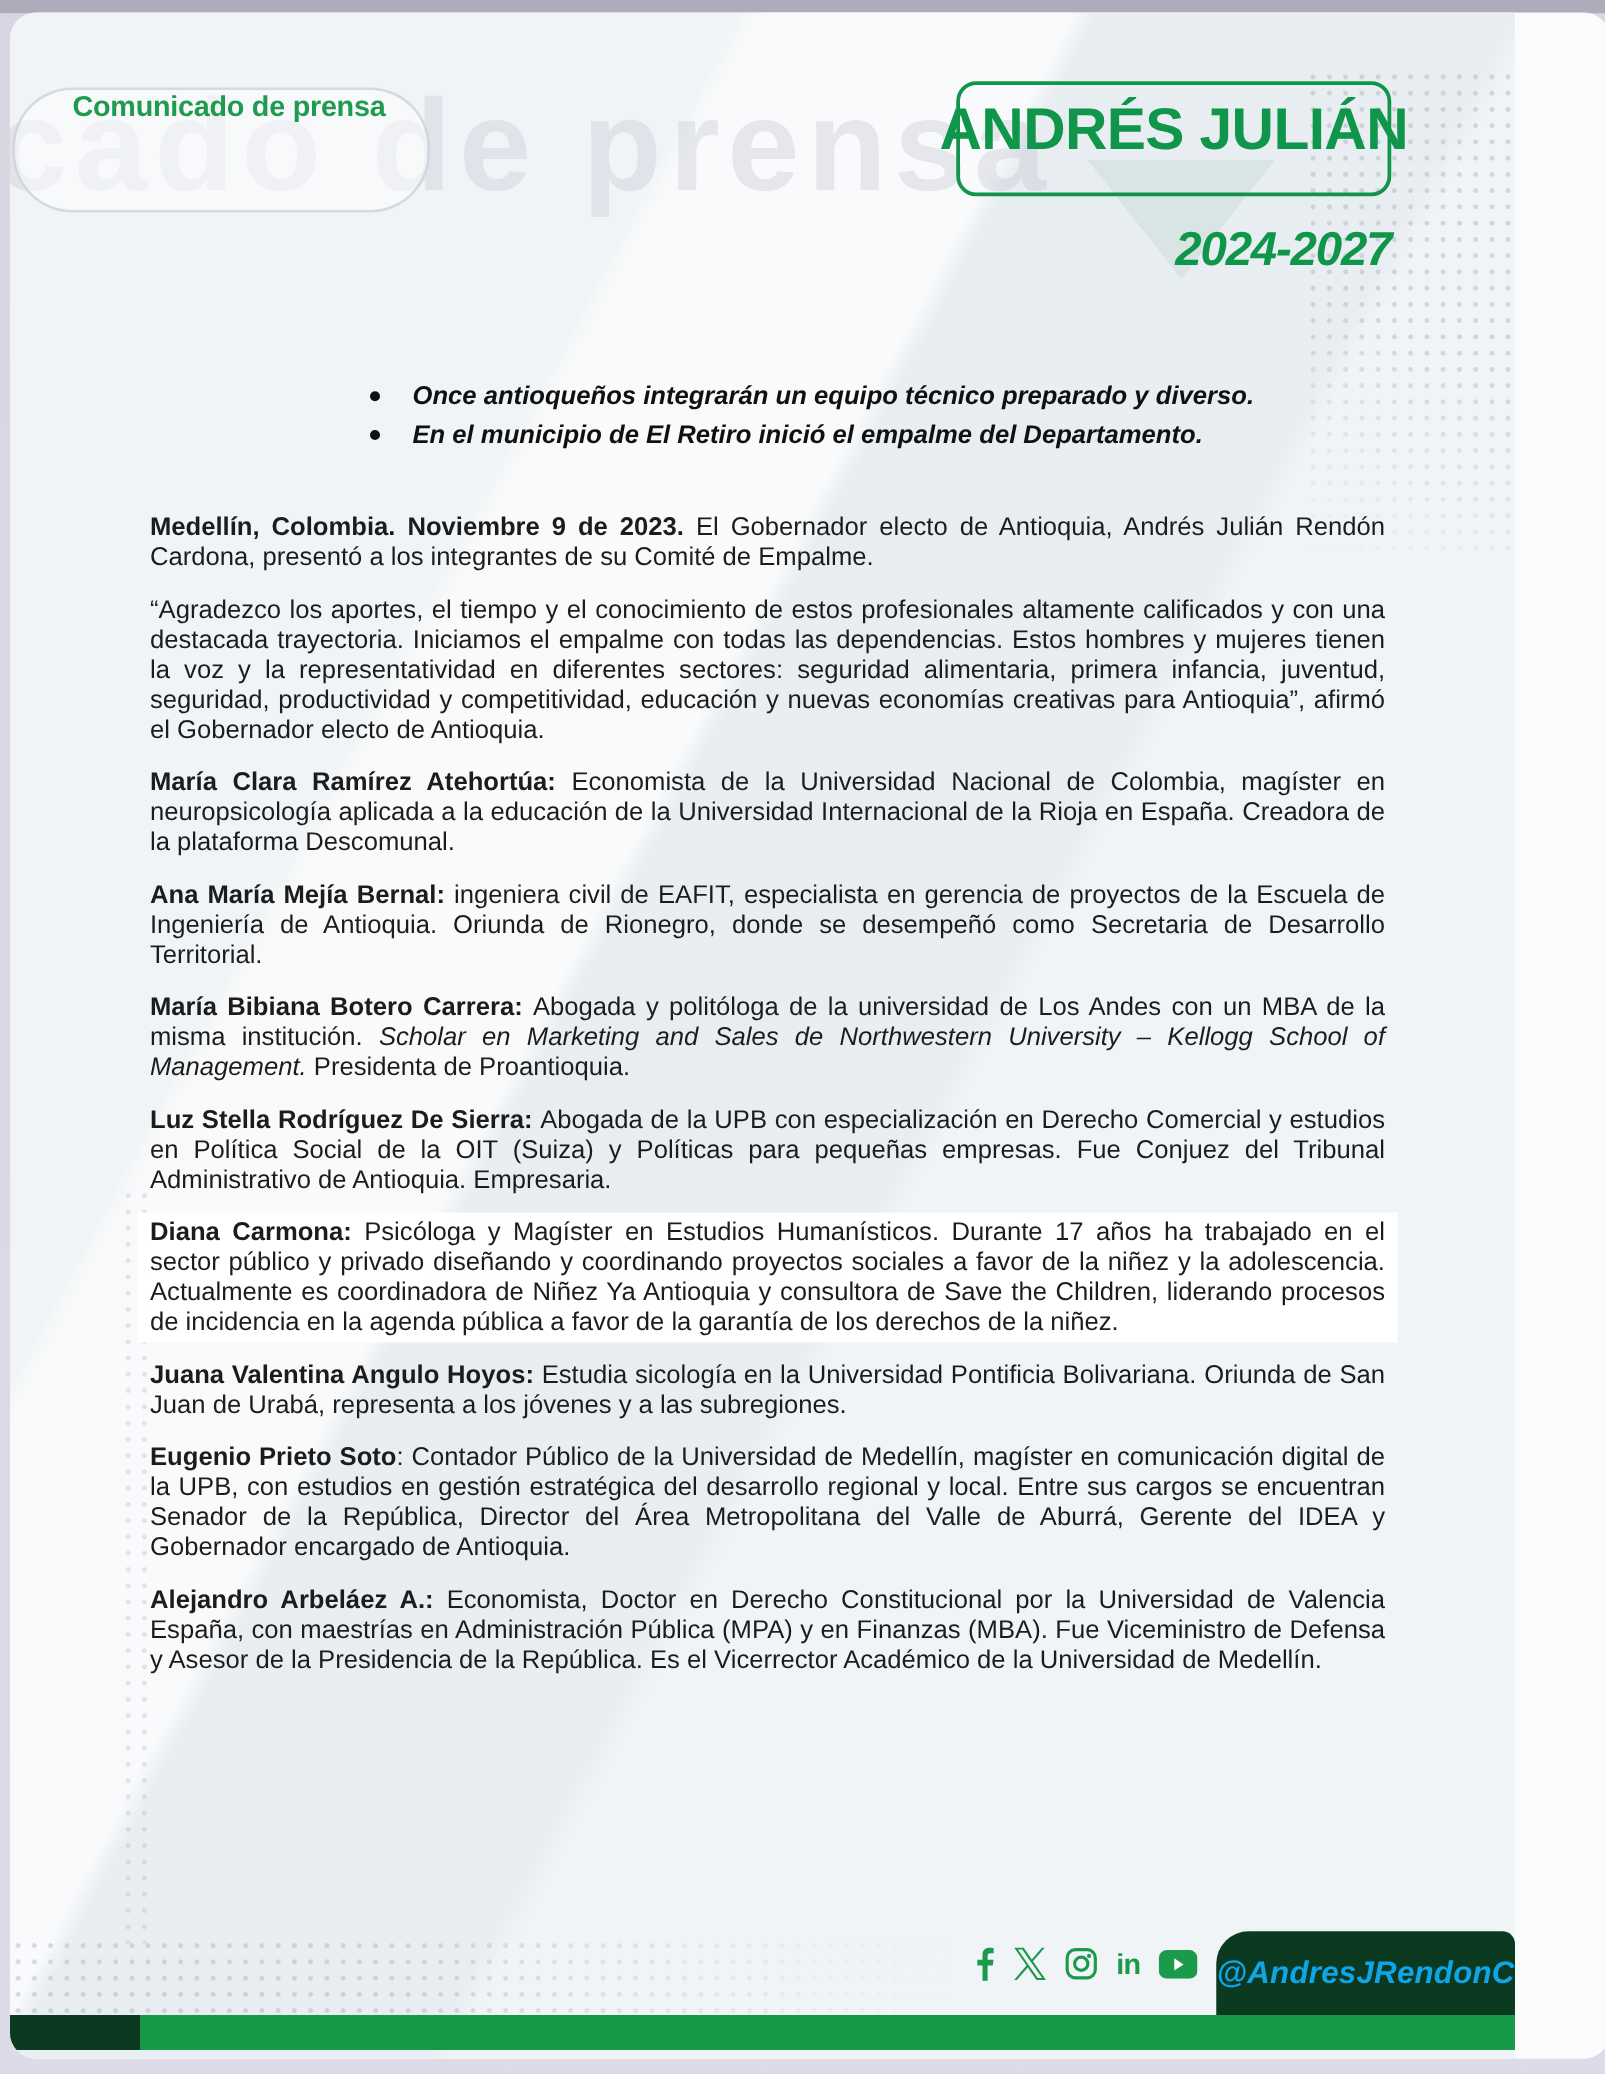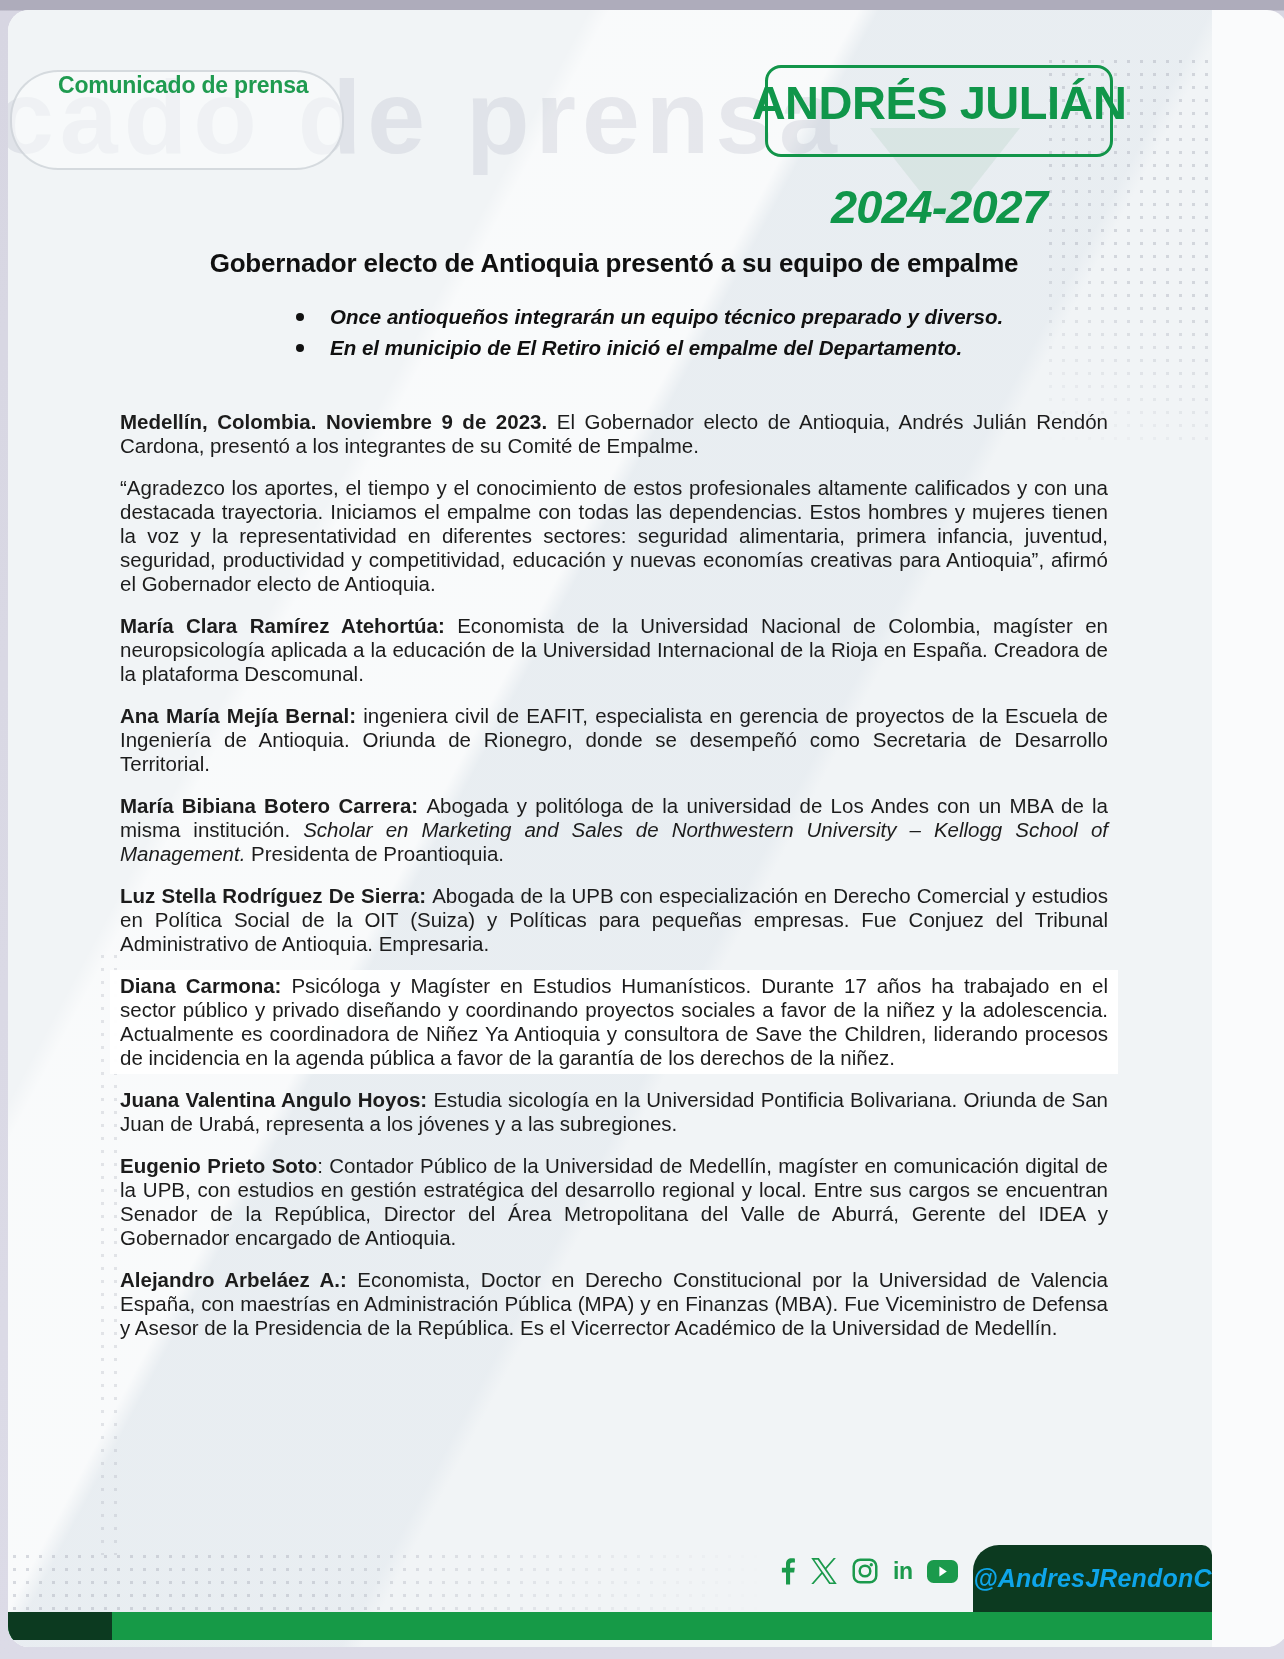--- a/index.html
+++ b/index.html
@@ -75,22 +75,22 @@
   .logo-name{
     font-size:47px;font-weight:800;letter-spacing:-.5px;color:#10964a;white-space:nowrap;
   }
   .logo-role{
     position:absolute;left:46px;top:68px;width:264px;height:39px;
     background:#0c3a20;border-radius:9px;
     display:flex;align-items:center;justify-content:center;
     font-size:28px;font-weight:700;letter-spacing:1px;color:#ffffff;
   }
   .logo-period{
-    position:absolute;left:0;top:114px;width:348px;text-align:center;
-    font-size:47px;font-weight:700;font-style:italic;letter-spacing:-1px;color:#10964a;
+    position:absolute;left:0;top:114px;width:348px;text-align:right;
+    font-size:38px;font-weight:700;font-style:italic;letter-spacing:-1px;color:#10964a;
   }
   
   .title{
     position:absolute;left:112px;top:238px;width:988px;margin:0;z-index:3;
     font-size:26px;font-weight:700;letter-spacing:-.2px;color:#101010;text-align:center;
   }
   
   .bullets{position:absolute;left:288px;top:295px;z-index:3;}
   .bullet-row{display:flex;align-items:flex-start;height:31px;}
   .bullet-dot{width:8px;height:8px;border-radius:50%;background:#111;margin-top:8px;flex:none;}
@@ -140,21 +140,20 @@
       <span class="kicker">Comunicado de prensa</span>
     </div>
 
     <div class="logo">
       <div class="logo-frame">
         <span class="logo-name">ANDRÉS JULIÁN</span>
       </div>
       <div class="logo-period">2024-2027</div>
     </div>
 
-    <h1 class="title">Gobernador electo de Antioquia presentó a su equipo de empalme</h1>
 
     <div class="bullets" id="bullets">
         <div class="bullet-row">
           <span class="bullet-dot"></span>
           <span class="bullet-text">Once antioqueños integrarán un equipo técnico preparado y diverso.</span>
         </div>
         <div class="bullet-row">
           <span class="bullet-dot"></span>
           <span class="bullet-text">En el municipio de El Retiro inició el empalme del Departamento.</span>
         </div>

